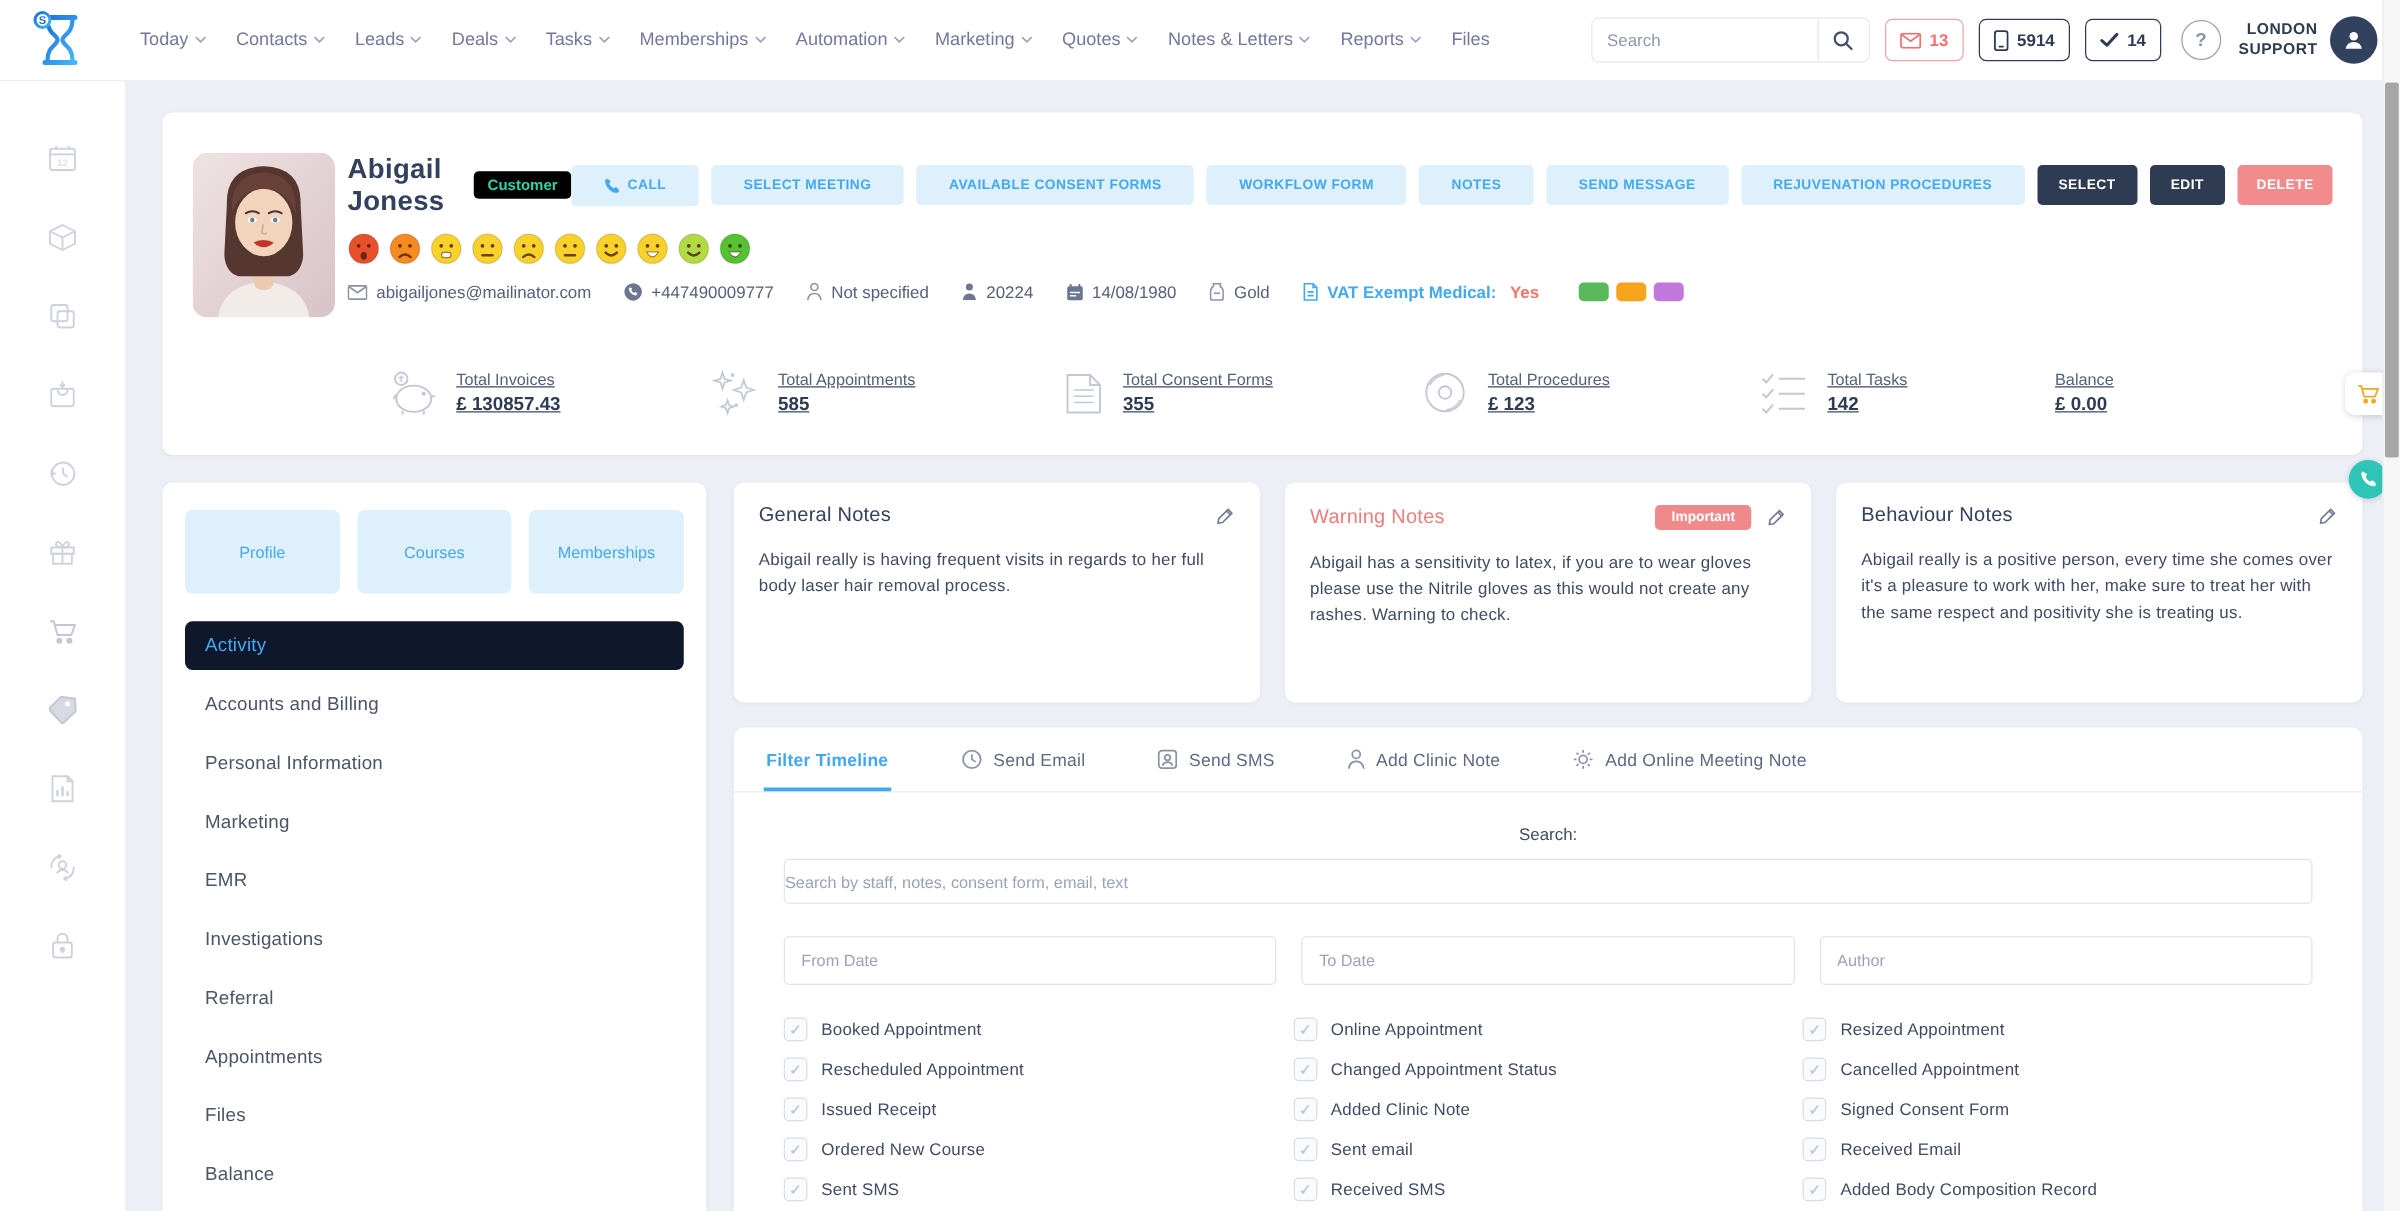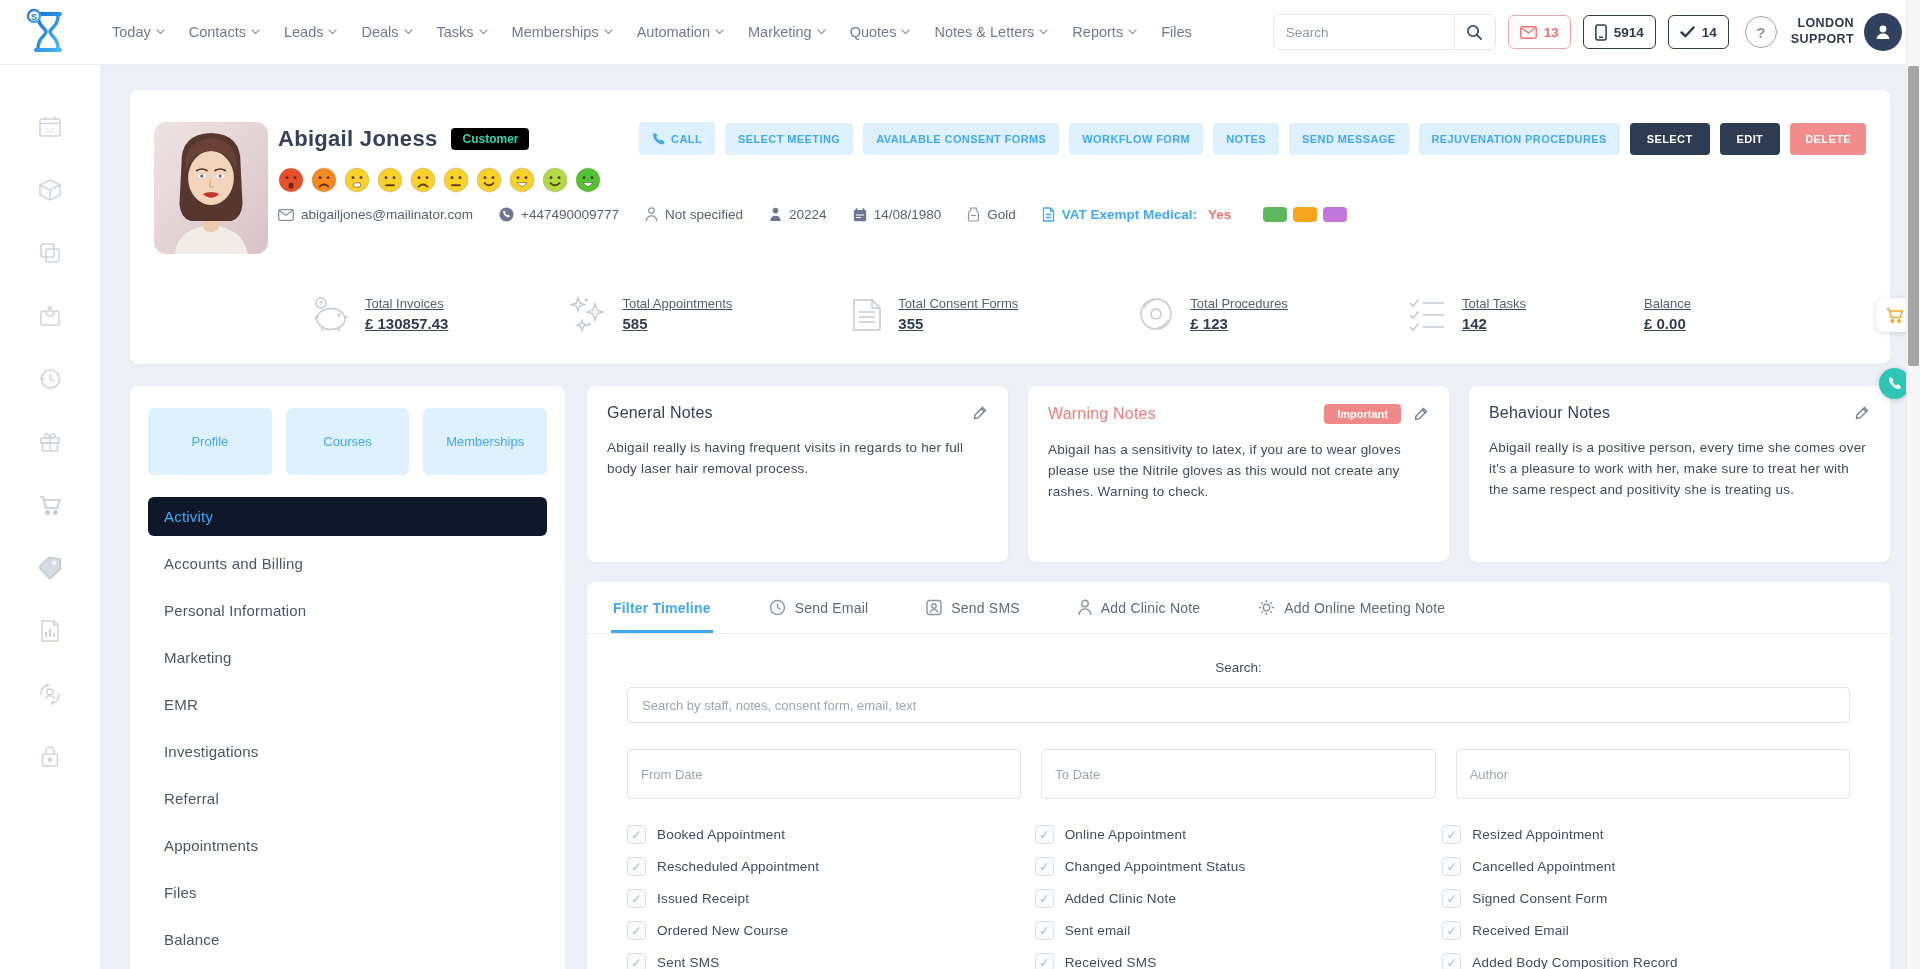--- a/index.html
+++ b/index.html
@@ -41,21 +41,21 @@
   .customer-card{padding:0 24px;}
   .cust-top{display:flex;padding-top:32px;}
   .portrait{width:114px;height:132px;border-radius:12px;overflow:hidden;flex:none;}
   .cust-info{flex:1;margin-left:10px;min-width:0;}
   .cust-row1{display:flex;align-items:center;}
   .cust-name{font-size:22px;font-weight:bold;color:#33415c;letter-spacing:.3px;}
   .cust-badge{margin-left:14px;background:#000000;color:#2ed3ac;font-size:12px;font-weight:bold;
               padding:4px 11px;border-radius:4px;}
   .actions{margin-left:auto;display:flex;gap:10px;align-items:center;}
   .btn{border:none;border-radius:4px;font-family:inherit;font-size:11px;font-weight:bold;letter-spacing:.4px;
-       padding:10px 13px;cursor:pointer;display:flex;align-items:center;gap:6px;white-space:nowrap;}
+       padding:10px 26px;cursor:pointer;display:flex;align-items:center;gap:6px;white-space:nowrap;}
   .btn-lite{background:#dff0fd;color:#42a9f1;}
   .btn-dark{background:#2e3b52;color:#fff;padding:10px 17px;}
   .btn-del{background:#f28b8b;color:#fff;padding:10px 15px;}
   .mood-row{display:flex;gap:7px;margin-top:12px;}
   .mood{cursor:pointer;}
   .contact-row{display:flex;align-items:center;gap:26px;margin-top:14px;font-size:13.5px;color:#55607a;}
   .citem{display:flex;align-items:center;gap:7px;white-space:nowrap;}
   .vat-label{color:#42a9f1;font-weight:bold;}
   .vat-val{color:#f2766b;font-weight:bold;margin-left:4px;}
   .chips{display:flex;gap:6px;margin-left:6px;}
@@ -95,24 +95,24 @@
 
   
   .timeline-card{flex:1;display:flex;flex-direction:column;}
   .tl-tabs{display:flex;align-items:center;gap:54px;padding:0 24px;border-bottom:1px solid #e8eaf0;}
   .tl-tab{display:flex;align-items:center;gap:9px;font-size:14px;color:#5d6982;padding:17px 2px 14px;cursor:pointer;
           border-bottom:3px solid transparent;letter-spacing:.2px;}
   .tl-tab.active{color:#42a9f1;border-bottom-color:#42a9f1;font-weight:bold;}
   .tl-body{padding:26px 40px;}
   .search-label{text-align:center;font-size:13.5px;color:#3f4b63;}
   .tl-search{margin-top:12px;width:100%;height:36px;border:1px solid #dfe3ec;border-radius:4px;
-             padding:0 14px;box-sizing:border-box;font-size:13px;color:#3d4a63;font-family:inherit;outline:none;}
+             padding:0 0;box-sizing:border-box;font-size:13px;color:#3d4a63;font-family:inherit;outline:none;}
   .tl-search::placeholder,.fin::placeholder{color:#9aa3b5;}
   .filters{display:flex;gap:20px;margin-top:26px;}
-  .fin{flex:1;height:50px;border:1px solid #dfe3ec;border-radius:4px;padding:0 13px;font-size:13px;
+  .fin{flex:1;height:39px;border:1px solid #dfe3ec;border-radius:4px;padding:0 13px;font-size:13px;
        font-family:inherit;color:#3d4a63;outline:none;box-sizing:border-box;}
   .cb-grid{display:grid;grid-template-columns:1fr 1fr 1fr;row-gap:13px;margin-top:26px;}
   .cb{display:flex;align-items:center;gap:11px;cursor:pointer;}
   .cb .box{width:17px;height:17px;border:1.5px solid #d8dde6;border-radius:4px;display:flex;align-items:center;
            justify-content:center;color:#c3cad6;font-size:12px;font-weight:bold;background:#fafbfc;flex:none;}
   .cb-label{font-size:13.5px;color:#3f4b63;letter-spacing:.2px;}
 
   
   .float-cart{position:absolute;right:8px;top:298px;width:36px;height:34px;background:#fff;border-radius:8px;
               box-shadow:0 1px 5px rgba(40,50,80,.18);display:flex;align-items:center;justify-content:center;cursor:pointer;z-index:40;}

